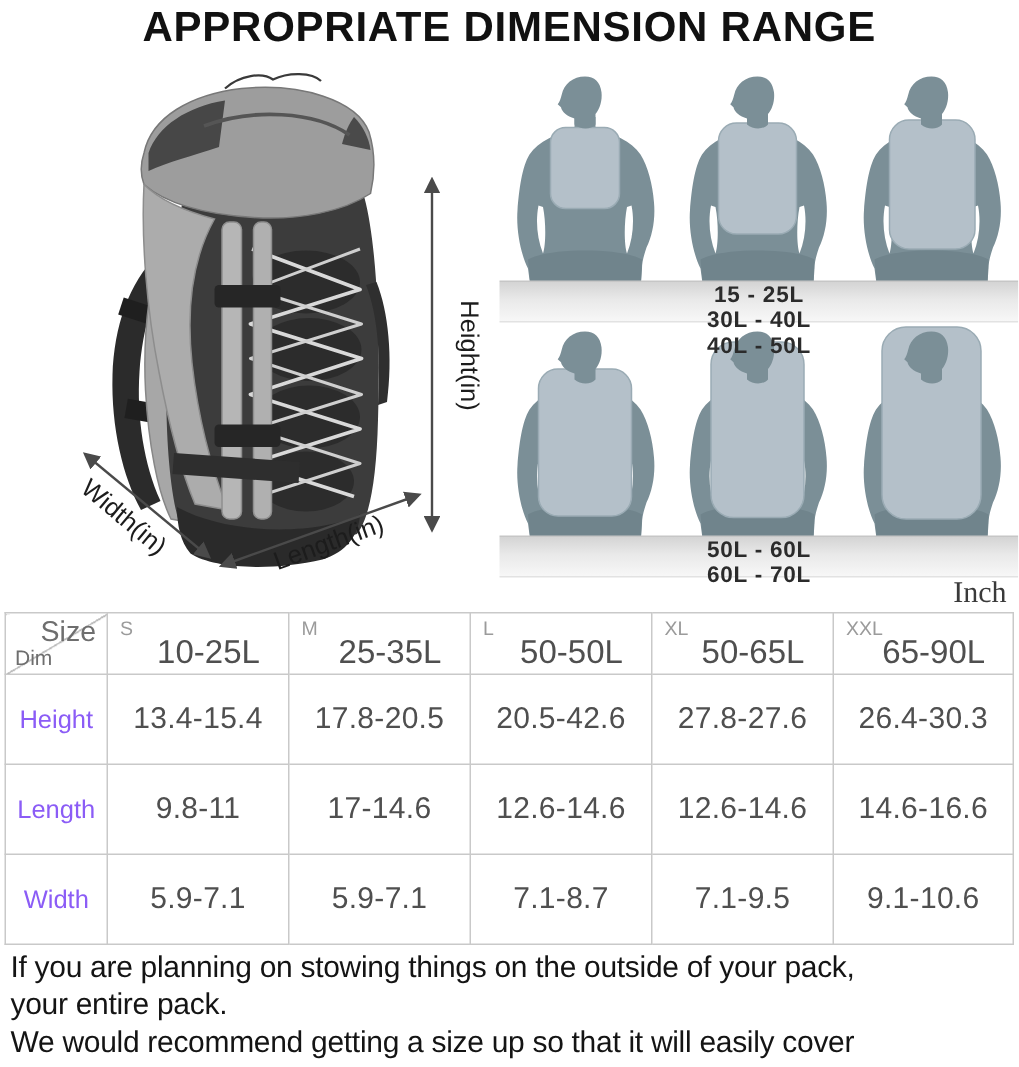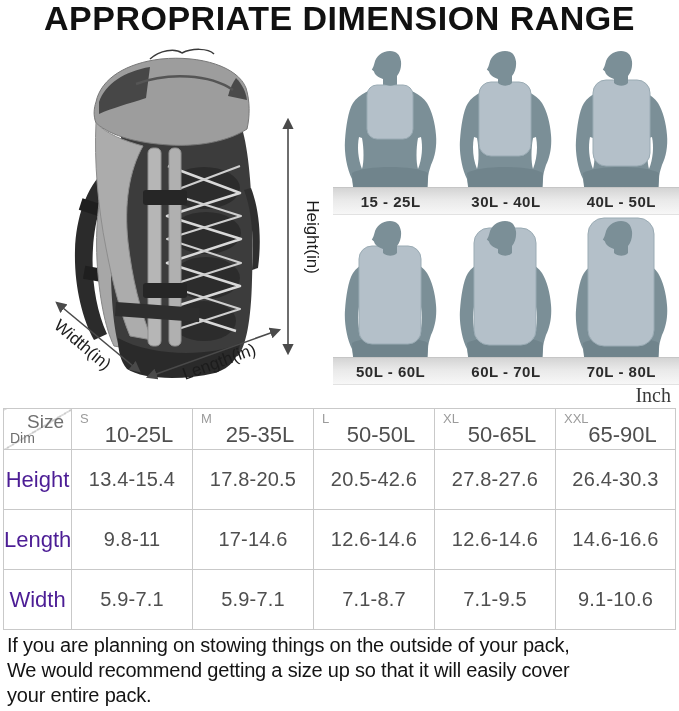--- a/index.html
+++ b/index.html
@@ -4,35 +4,35 @@
 <style>
   html,body{margin:0;padding:0;background:#fff;}
   .page{
     position:relative;width:679px;height:711px;overflow:hidden;
     background:#fff;font-family:"Liberation Sans",sans-serif;
   }
   
   .title{
     position:absolute;top:0;left:0;width:679px;height:36px;
     display:flex;align-items:center;justify-content:center;
-    font-size:34px;font-weight:700;letter-spacing:.5px;color:#111;
+    font-size:28px;font-weight:700;letter-spacing:.5px;color:#111;
   }
   
   .pack-diagram{position:absolute;left:0;top:40px;width:335px;height:355px;}
   .dim-label{font-size:17px;fill:#1c1c1c;font-family:"Liberation Sans",sans-serif;}
   
   .figure-row{position:absolute;left:333px;width:346px;height:168px;}
   .row-1{top:45px;} .row-2{top:215px;}
   .figure-svg{position:absolute;top:0;width:115px;height:152px;}
   .fig-0{left:0;} .fig-1{left:115px;} .fig-2{left:231px;}
   .size-band{
     position:absolute;left:0;right:0;top:142px;height:26px;
     background:linear-gradient(180deg,#d4d4d4 0%,#e9e9e9 45%,#f7f7f7 100%);
     border-top:1px solid #c6c6c6;border-bottom:1px solid #e2e2e2;
-    display:flex;align-items:center;z-index:5;
+    display:flex;align-items:center;z-index:5;flex-direction:column;
   }
   .size-band span{
     flex:1;text-align:center;font-size:15px;font-weight:700;
     color:#2b2b2b;letter-spacing:.5px;
   }
   .pack-rect{fill:#b4c0c9;stroke:#9aabb4;stroke-width:1;}
   
   .unit{
     position:absolute;top:384px;right:8px;
     font-family:"Liberation Serif",serif;font-size:20px;color:#3a3a3a;
@@ -46,21 +46,21 @@
   .size-table tr.head td{height:40px;position:relative;}
   .size-table tr.body td{height:59px;text-align:center;}
   td.corner{
     background-image:linear-gradient(to bottom right,
       transparent 49.3%, #b9b9b9 49.3%, #b9b9b9 50.9%, transparent 50.9%);
   }
   .c-size{position:absolute;top:2px;right:7px;font-size:19px;color:#6e6e6e;}
   .c-dim{position:absolute;bottom:3px;left:6px;font-size:14px;color:#6e6e6e;}
   .sz{position:absolute;top:2px;left:8px;font-size:13px;color:#9b9b9b;}
   .rg{display:block;text-align:center;padding:12px 0 0 14px;font-size:22px;color:#4f4f4f;}
-  td.rowlabel{font-size:22px;color:#4c1d95;}
+  td.rowlabel{font-size:17px;color:#8b5cf6;}
   td.val{font-size:20px;color:#4f4f4f;letter-spacing:.2px;}
   
   .footer{
     position:absolute;left:7px;top:633px;right:2px;
     font-size:20px;line-height:25px;color:#141414;letter-spacing:-0.2px;
     white-space:nowrap;
   }
 </style>
 </head>
 <body>
@@ -168,21 +168,20 @@
     </svg>
     <svg class="figure-svg fig-2" viewBox="0 0 115 152">
       <use href="#p-body"></use>
         <use href="#p-pants"></use>
       <rect class="pack-rect" x="24" y="3" width="66" height="128" rx="16"></rect>
       <use href="#p-head"></use>
     </svg>
     <div class="size-band">
       <span>50L - 60L</span>
       <span>60L - 70L</span>
-      <span>70L - 80L</span>
     </div>
   </div>
 
   <div class="unit">Inch</div>
 
   <table class="size-table">
     <colgroup>
       <col style="width:68px">
       <col style="width:121px">
         <col style="width:121px">
@@ -239,17 +238,17 @@
         <td class="val">5.9-7.1</td>
         <td class="val">7.1-8.7</td>
         <td class="val">7.1-9.5</td>
         <td class="val">9.1-10.6</td>
       </tr>
     </tbody>
   </table>
 
   <div class="footer">
     <div>If you are planning on stowing things on the outside of your pack,</div>
+    <div>your entire pack.</div>
     <div>We would recommend getting a size up so that it will easily cover</div>
-    <div>your entire pack.</div>
   </div>
 
 </div>
 
 </body></html>

